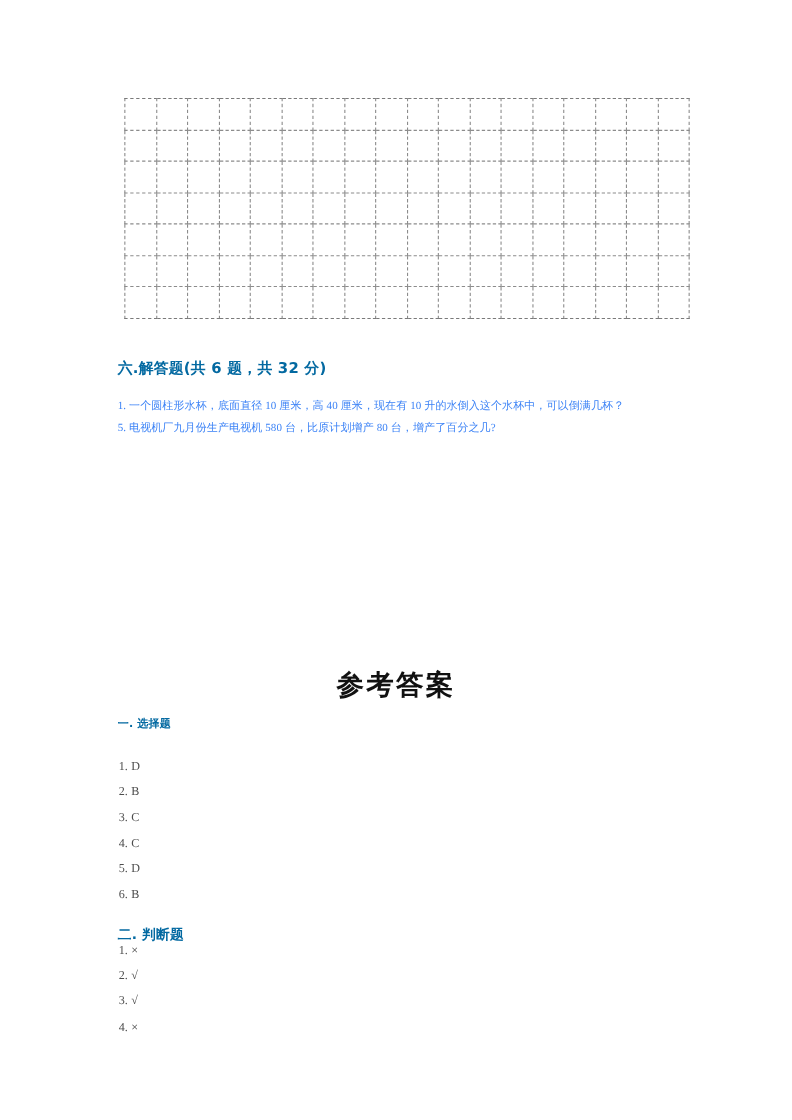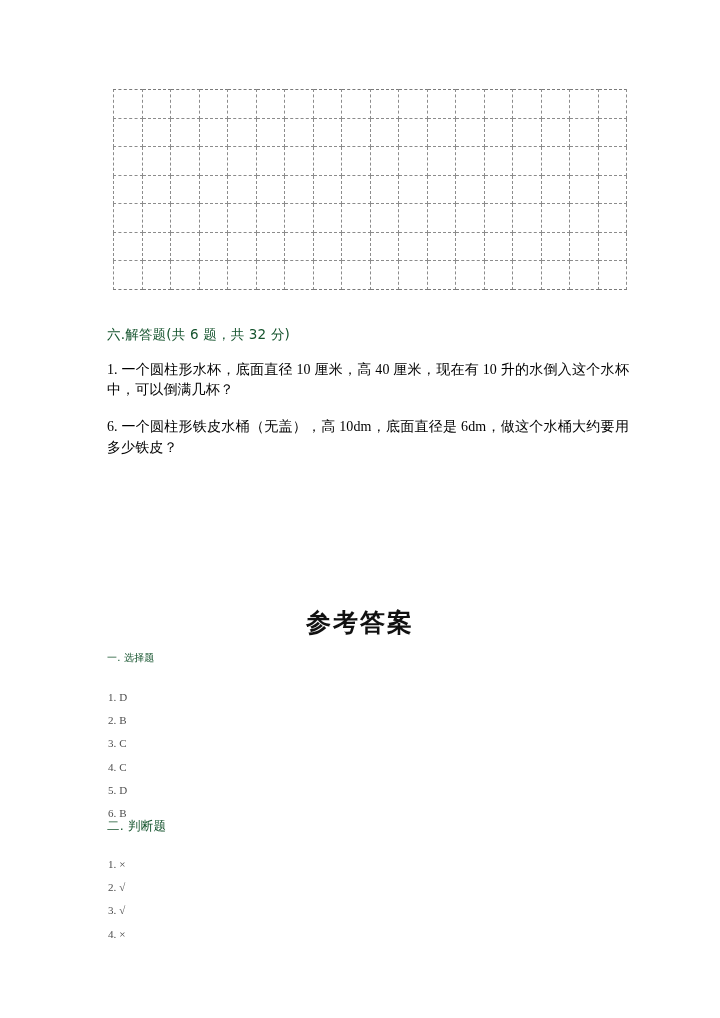--- a/index.html
+++ b/index.html
@@ -44,41 +44,41 @@
     padding: 0;
   }
   .grid-table tr:first-child td { border-top: 1px dashed #7a7a7a; }
   .grid-table tr:last-child td { border-bottom: 1px dashed #7a7a7a; }
 
   
   .sec-heading {
     position: absolute;
     left: 107px;
     font-family: "DejaVu Sans", "Liberation Sans", sans-serif;
-    font-weight: normal;
+    font-weight: bold;
     font-size: 13.5px;
-    color: #14532d;
+    color: #0369a1;
     letter-spacing: 0.2px;
     white-space: nowrap;
   }
   #sec-six { top: 326px; }
   #sec-ans-1 { top: 651px; font-size: 10px; }
-  #sec-ans-2 { top: 818px; font-size: 12.5px; }
+  #sec-ans-2 { top: 842px; font-size: 12.5px; }
 
   
   .q-list {
     position: absolute;
     left: 107px;
     top: 360px;
     width: 522px;
   }
   .q-item {
-    font-size: 14px;
+    font-size: 10px;
     line-height: 20.2px;
-    color: #000000;
+    color: #3b82f6;
     text-align: justify;
     margin: 0 0 0 0;
     letter-spacing: 0.1px;
   }
   .q-item.spaced { margin-top: 17px; }
 
   
   .answers-title {
     position: absolute;
     left: 0;
@@ -260,21 +260,21 @@
             <td></td>
           </tr>
         </tbody>
     </table>
   </div>
 
   <div class="sec-heading" id="sec-six">六.解答题(共 6 题，共 32 分)</div>
 
   <div class="q-list">
     <p class="q-item">1. 一个圆柱形水杯，底面直径 10 厘米，高 40 厘米，现在有 10 升的水倒入这个水杯中，可以倒满几杯？</p>
-    <p class="q-item spaced">6. 一个圆柱形铁皮水桶（无盖），高 10dm，底面直径是 6dm，做这个水桶大约要用多少铁皮？</p>
+    <p class="q-item">5. 电视机厂九月份生产电视机 580 台，比原计划增产 80 台，增产了百分之几?</p>
   </div>
 
   <div class="answers-title">参考答案</div>
 
   <div class="sec-heading" id="sec-ans-1">一. 选择题</div>
   <ul class="ans-list" id="ans-list-1">
       <li class="ans-item"><span class="ans-num">1.</span><span class="ans-val">D</span></li>
       <li class="ans-item"><span class="ans-num">2.</span><span class="ans-val">B</span></li>
       <li class="ans-item"><span class="ans-num">3.</span><span class="ans-val">C</span></li>
       <li class="ans-item"><span class="ans-num">4.</span><span class="ans-val">C</span></li>

